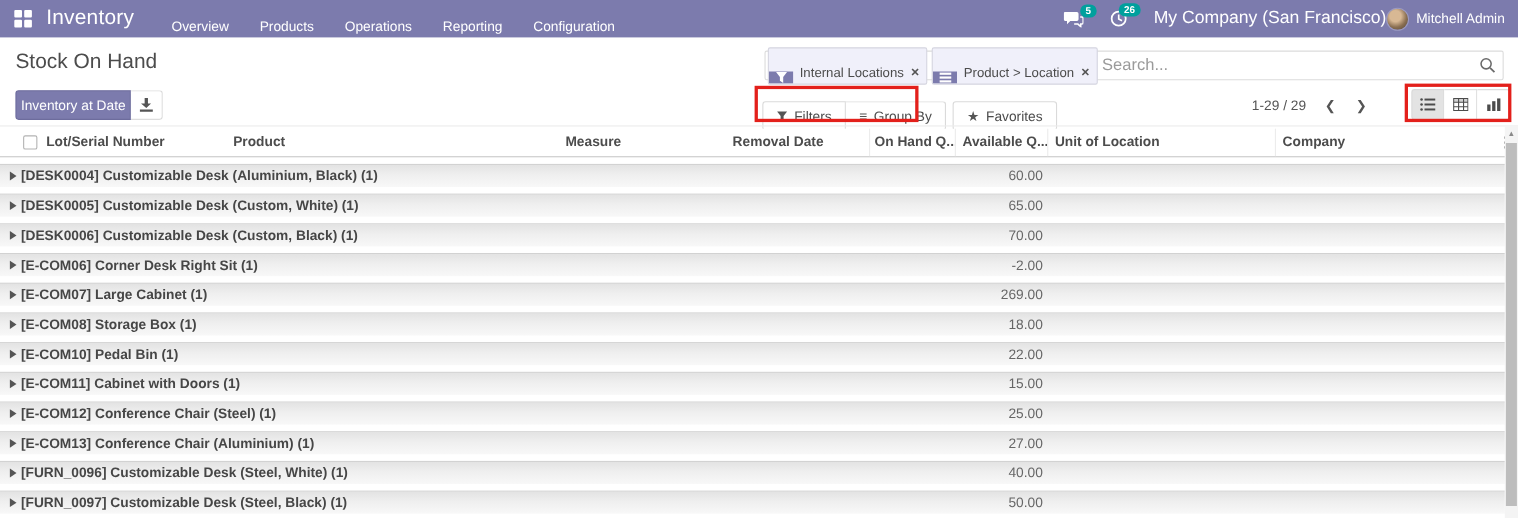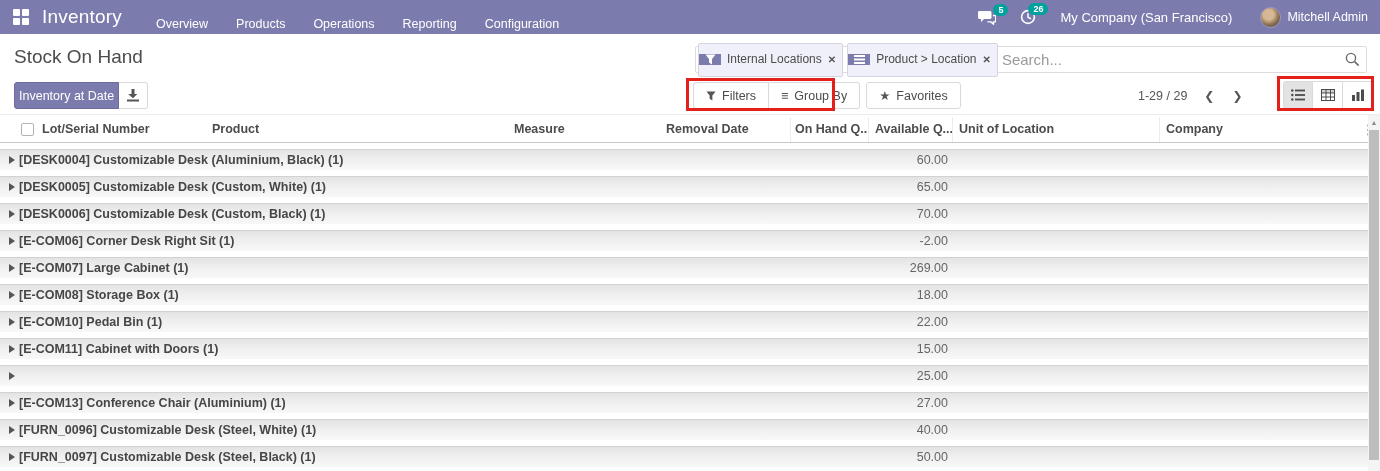--- a/index.html
+++ b/index.html
@@ -19,57 +19,57 @@
   .apps-grid span { background:#fff; border-radius:1px; }
   .brand { font-size:19px; margin-left:13px; margin-right:20px; letter-spacing:.2px; }
   .nav-menu { display:flex; height:20px; }
   .nav-item { font-size:12.5px; line-height:34px; padding:0 14px; cursor:pointer; }
   .nav-right { margin-left:auto; display:flex; align-items:center; }
   .systray-icon { position:relative; margin-right:24px; cursor:pointer; display:flex; }
   .badge {
     position:absolute; top:-6px; right:-12px; background:#00A09D; color:#fff;
     font-size:9px; line-height:12px; padding:0 5px; border-radius:7px; font-weight:bold;
   }
-  .company-name { font-size:13px; margin-right:28px; cursor:pointer; }
+  .company-name { font-size:16px; cursor:pointer; }
   .avatar {
     width:21px; height:21px; border-radius:50%; margin-right:6px;
     background:radial-gradient(circle at 40% 35%, #d8b894 0 30%, #8a6f52 60%, #4e4236 100%);
     border:1px solid #9b9ac2;
   }
   .user-name { font-size:12.5px; margin-right:12px; cursor:pointer; }
 
   
   .page-title { position:absolute; left:14px; top:46px; font-size:19px; color:#4c4c4c; }
 
   .search-bar {
     position:absolute; left:695px; top:46px; width:672px; height:27px;
     border:1px solid #dcdcdc; border-radius:2px; display:flex; align-items:center;
     padding:2px 6px 2px 2px; background:#fff;
   }
-  .facet { display:flex; align-items:center; height:34px; margin-right:4px;
+  .facet { display:flex; align-items:flex-end; height:34px; margin-right:4px;
     border:1px solid #d5d5e0; border-radius:2px; overflow:hidden; background:#f0f0fa; cursor:pointer; }
   .facet-icon { width:22px; background:#7C7BAD; display:flex; align-items:center; justify-content:center; }
   .facet-label { font-size:12px; color:#4c4c4c; padding:0 6px; line-height:19px; white-space:nowrap; }
   .facet-remove { font-size:10px; font-weight:bold; color:#555; padding:0 6px 0 0; line-height:19px; cursor:pointer; }
   .search-input { flex:1; border:none; outline:none; font-size:15px; color:#000000;
     font-family:"Liberation Sans",sans-serif; min-width:60px; }
   .search-input::placeholder { color:#9a9a9a; }
   .magnifier { margin-left:auto; display:flex; cursor:pointer; }
 
   .btn {
     display:inline-flex; align-items:center; justify-content:center; height:27px;
     font-size:12.5px; border:1px solid #dadada; background:#fff; color:#4c4c4c;
     border-radius:3px; cursor:pointer; font-family:"Liberation Sans",sans-serif;
   }
   .btn-primary { background:#7C7BAD; border-color:#6d6c9d; color:#fff; }
   .action-buttons { position:absolute; left:14px; top:82px; display:flex; }
   .btn-inv-date { padding:0 4px; border-radius:3px 0 0 3px; }
   .btn-download { width:29px; border-left:none; border-radius:0 3px 3px 0; }
 
-  .search-options { position:absolute; left:693px; top:82px; display:flex; }
+  .search-options { position:absolute; left:693px; top:92px; display:flex; }
   .btn-filters { padding:0 12px; border-radius:3px 0 0 3px; }
   .btn-groupby { padding:0 12px; border-left:none; border-radius:0 3px 3px 0; }
   .btn-favorites { padding:0 12px; margin-left:6px; }
   .btn .glyph { margin-right:6px; color:#555; }
 
   .pager { position:absolute; left:1138px; top:82px; height:27px; display:flex; align-items:center; }
   .pager-value { font-size:12.5px; color:#555; }
   .pager-prev, .pager-next { font-size:12px; color:#555; cursor:pointer; padding:0 9px; }
   .pager-prev { margin-left:8px; }
 
@@ -322,20 +322,21 @@
     <span class="group-label">[E-COM10] Pedal Bin (1)</span>
     <span class="group-qty">22.00</span>
   </div>
     <div class="group-row">
     <span class="caret"></span>
     <span class="group-label">[E-COM11] Cabinet with Doors (1)</span>
     <span class="group-qty">15.00</span>
   </div>
     <div class="group-row">
     <span class="caret"></span>
+    <span class="group-label">[E-COM12] Conference Chair (Steel) (1)</span>
     <span class="group-qty">25.00</span>
   </div>
     <div class="group-row">
     <span class="caret"></span>
     <span class="group-label">[E-COM13] Conference Chair (Aluminium) (1)</span>
     <span class="group-qty">27.00</span>
   </div>
     <div class="group-row">
     <span class="caret"></span>
     <span class="group-label">[FURN_0096] Customizable Desk (Steel, White) (1)</span>

